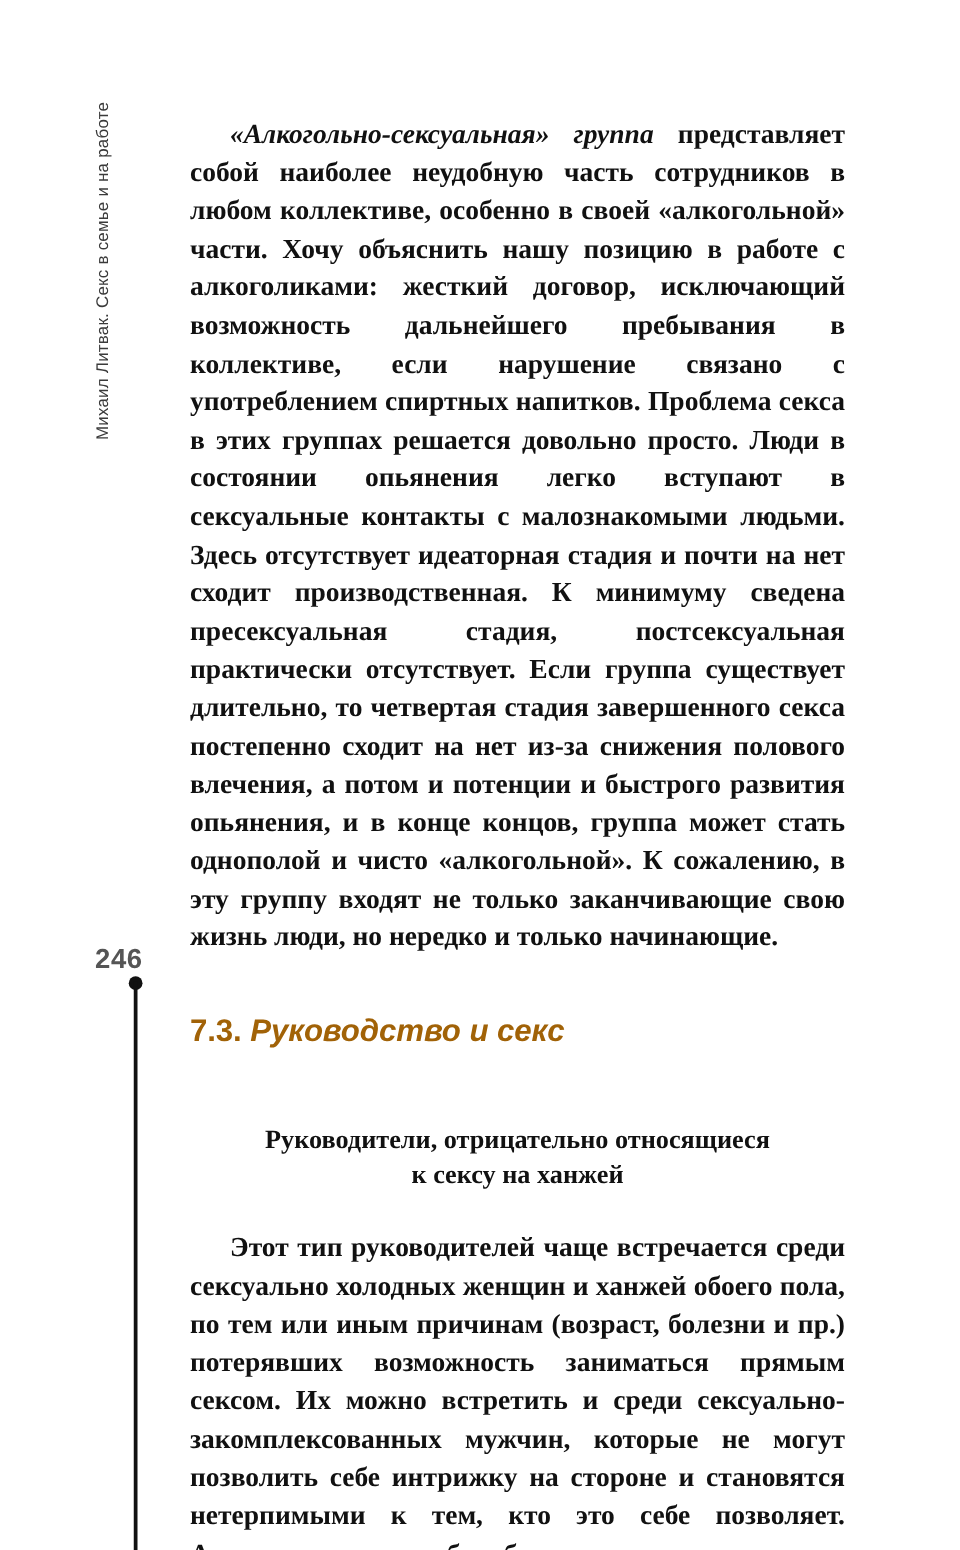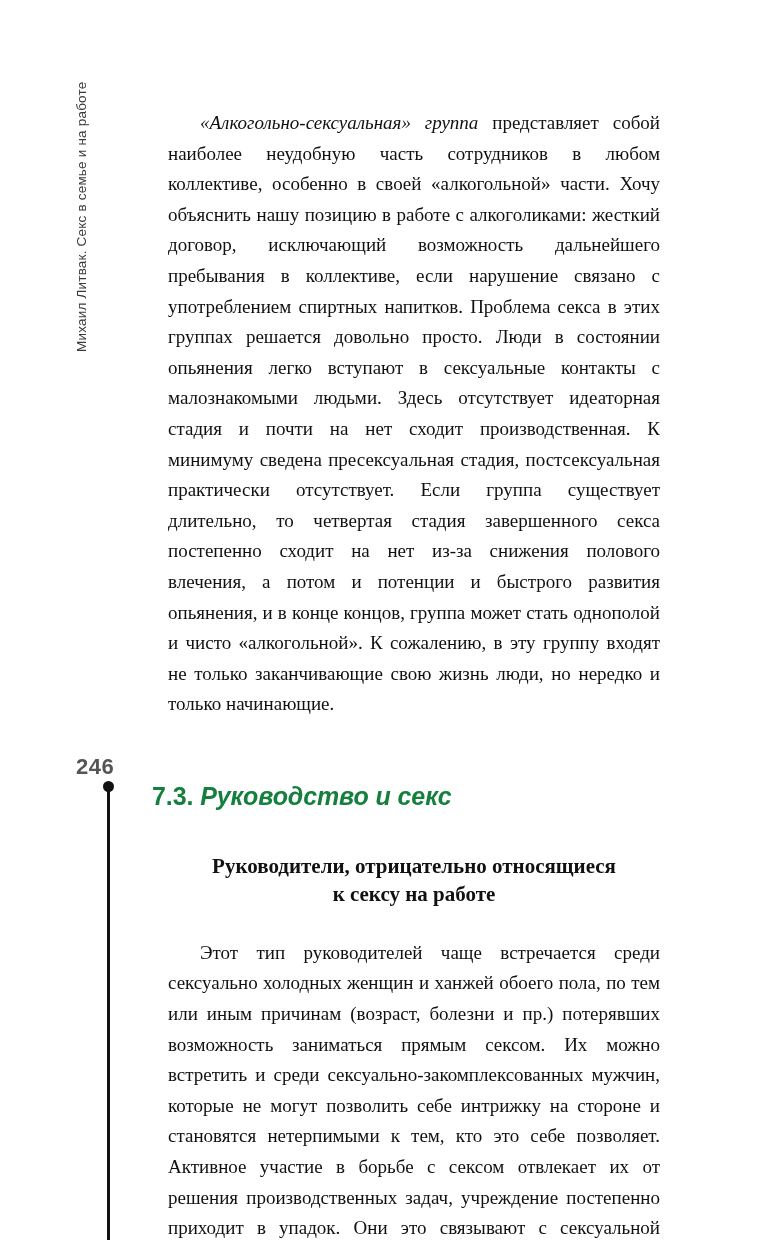--- a/index.html
+++ b/index.html
@@ -67,50 +67,51 @@
 
   
   .column {
     position: absolute;
     left: 152px;
     top: 92px;
     width: 524px;
   }
 
   p.body {
-    margin: 16px;
-    font-size: 19px;
+    margin: 0;
+    font-size: 22px;
     line-height: 30.6px;
     text-align: justify;
     text-indent: 32px;
     hyphens: manual;
+    font-weight: bold;
   }
 
   .em {
     font-style: italic;
   }
 
   h2.section-title {
     margin: 0;
     padding: 0;
     font-family: "Liberation Sans", sans-serif;
     font-weight: bold;
     font-size: 25px;
     line-height: 32px;
     letter-spacing: -0.1px;
-    color: #15803d;
+    color: #a16207;
   }
   .section-title .italic-part { font-style: italic; }
 
   .spacer-lg { height: 44px; }
   .spacer-md { height: 26px; }
   .spacer-sm { height: 14px; }
 
   h3.subhead {
-    margin: 0;
+    margin: 16px;
     padding: 0;
     font-size: 21px;
     line-height: 28px;
     font-weight: bold;
     text-align: center;
   }
   h3.subhead .line2 { display: block; }
 </style>
 </head>
 <body>
@@ -130,20 +131,20 @@
 
     <div class="spacer-lg"></div>
 
     <h2 class="section-title"><span>7.3. </span><span class="italic-part">Руководство и секс</span></h2>
 
     <div class="spacer-sm"></div>
 
 
     <div class="spacer-md"></div>
 
-    <h3 class="subhead"><span>Руководители, отрицательно относящиеся</span><span class="line2">к сексу на работе</span></h3>
+    <h3 class="subhead"><span>Руководители, отрицательно относящиеся</span><span class="line2">к сексу на ханжей</span></h3>
 
     <div class="spacer-sm"></div>
 
     <p class="body">Этот тип руководителей чаще встречается среди сексуально холодных женщин и ханжей обоего пола, по тем или иным причинам (возраст, болезни и пр.) потерявших возможность заниматься прямым сексом. Их можно встретить и среди сексуально-закомплексованных мужчин, которые не могут позволить себе интрижку на стороне и становятся нетерпимыми к тем, кто это себе позволяет. Активное участие в борьбе с сексом отвлекает их от решения производственных задач, учреждение постепенно приходит в упадок. Они это связывают с сексуальной активностью своих сотрудников, тогда как на самом деле все зависит от их неумения наладить производственный процесс. Кстати, гонения на секс способствуют его распространению и процветанию,</p>
 
   </div>
 </div>
 
 </body></html>

